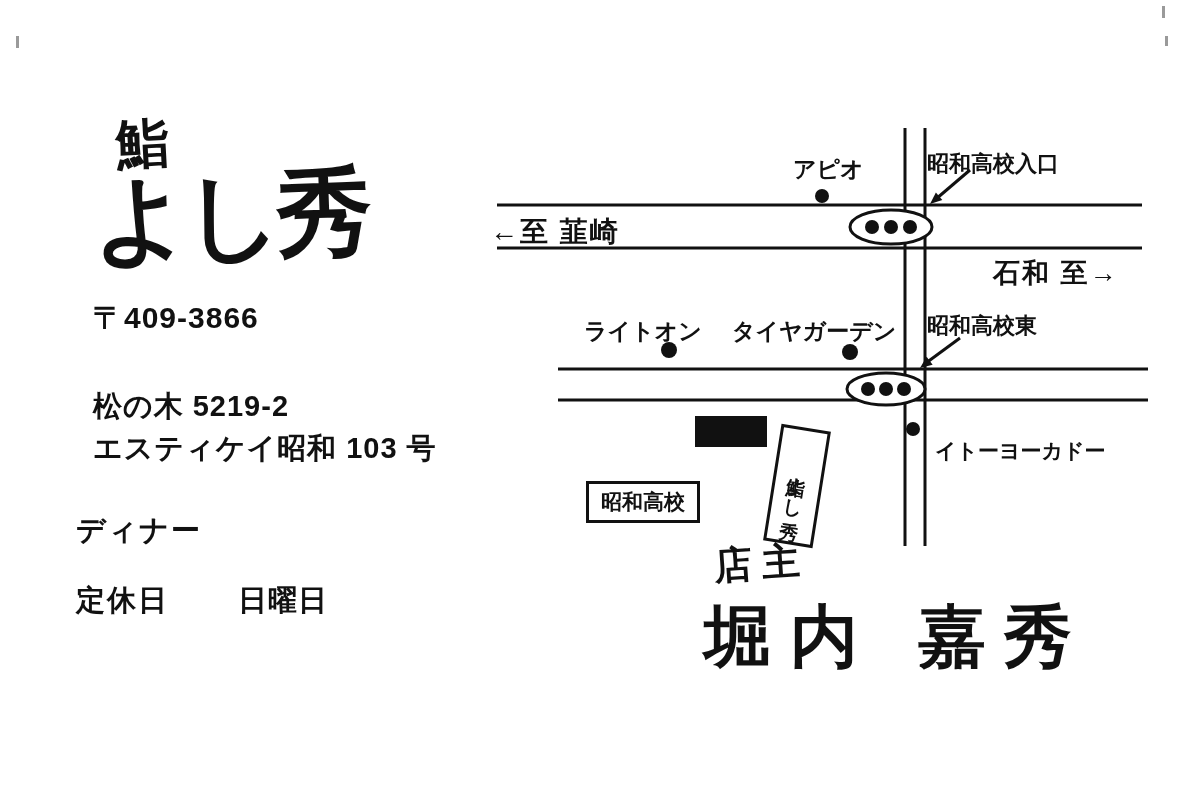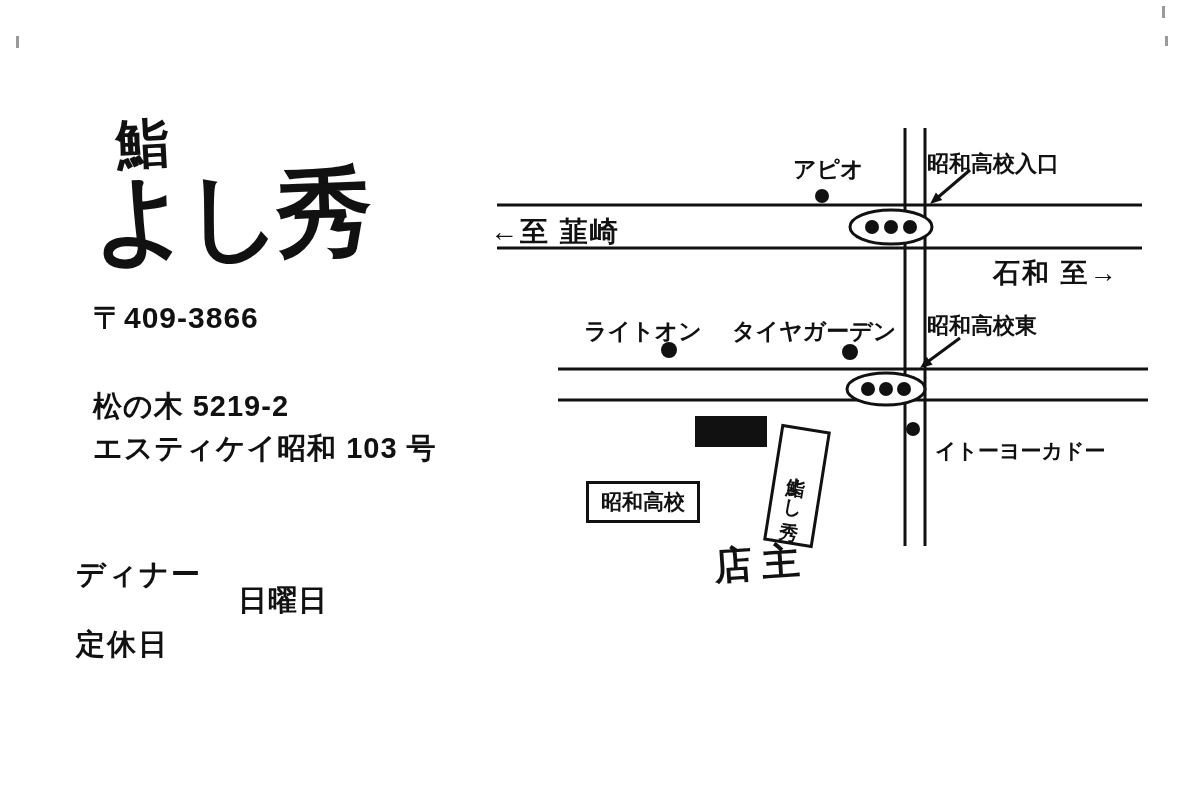--- a/index.html
+++ b/index.html
@@ -18,21 +18,21 @@
   .logo-main {
     left:92px; top:168px; font-family:"DejaVu Serif", serif;
     font-weight:bold; font-size:96px; letter-spacing:-6px;
     transform:rotate(-2deg); line-height:1;
   }
   .addr { left:93px; font-weight:bold; font-size:29px; letter-spacing:1px; white-space:nowrap; }
   .postal   { top:298px; font-size:30px; }
   .address1 { top:343px; }
   .address2 { top:387px; }
   .address3 { top:429px; }
-  .info-label { left:76px; font-weight:bold; font-size:29px; letter-spacing:2px;margin-top:44px; }
+  .info-label { left:76px; font-weight:bold; font-size:29px; letter-spacing:2px; }
   .info-value { left:238px; font-weight:bold; font-size:29px; letter-spacing:1px; }
   .dinner-row { top:511px; }
   .holiday-row { top:581px; }
   .phone { left:76px; top:636px; font-weight:bold; font-size:33px; letter-spacing:2px; }
 
   
   .map-label { font-weight:bold; white-space:nowrap; }
   .lbl-to-left   { left:490px; top:213px; font-size:28px; letter-spacing:2px; }
   .lbl-route     { left:676px; top:213px; font-size:27px; letter-spacing:2px; }
   .lbl-to-right  { left:993px; top:211px; font-size:27px; letter-spacing:2px;margin-top:44px; }
@@ -138,14 +138,15 @@
   <div class="abs map-label lbl-entrance">昭和高校入口</div>
   <div class="abs map-label lbl-righton">ライトオン</div>
   <div class="abs map-label lbl-tire">タイヤガーデン</div>
   <div class="abs map-label lbl-east">昭和高校東</div>
   <div class="abs map-label lbl-yokado">イトーヨーカドー</div>
 
   <div class="abs school-box">昭和高校</div>
   <div class="abs shop-banner">鮨よし秀</div>
 
   <div class="abs owner-label">店主</div>
+  <div class="abs owner-name">堀内 嘉秀</div>
 
 </div>
 
 </body></html>

